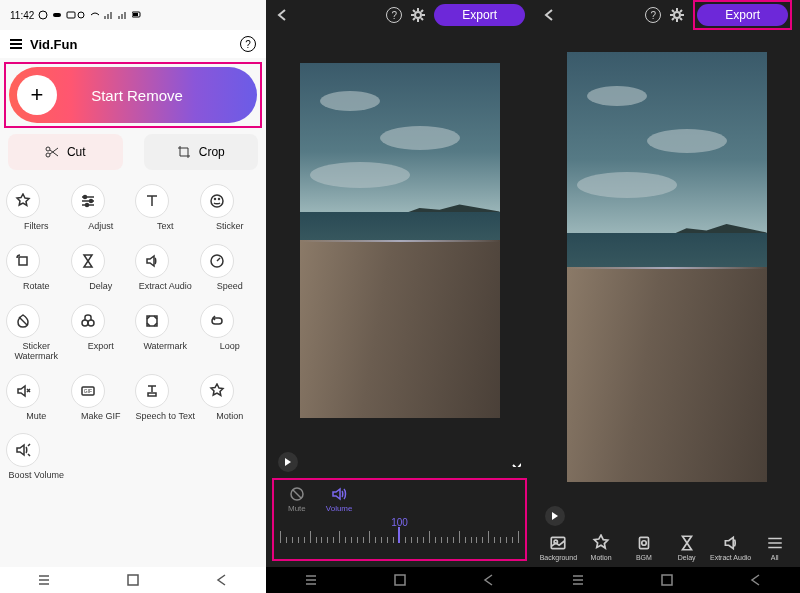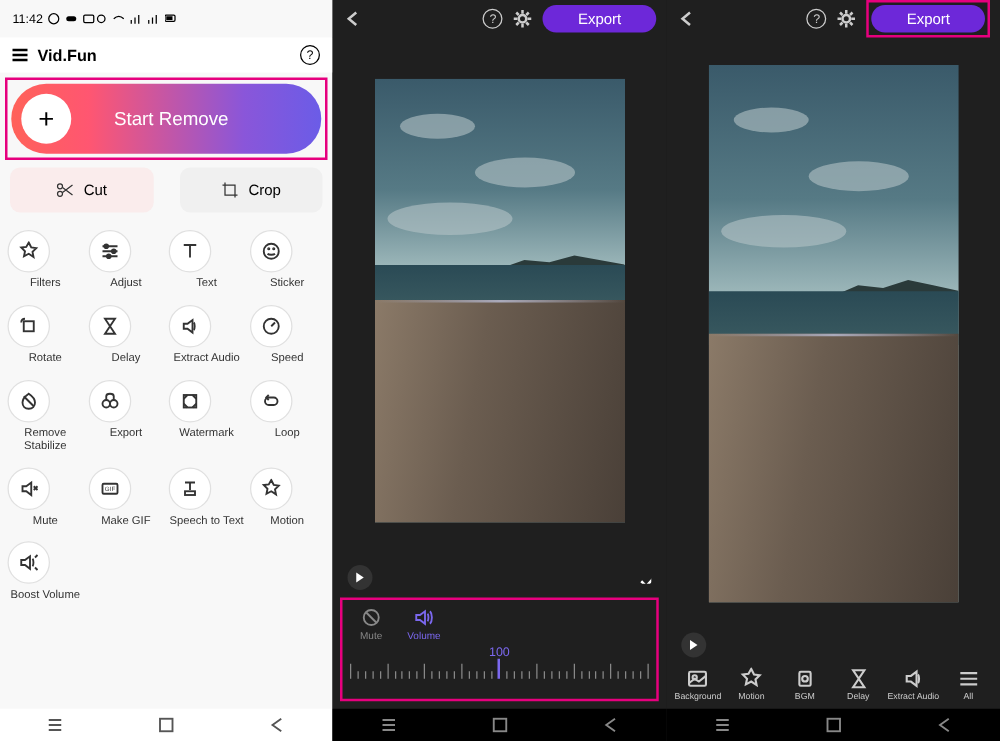--- a/index.html
+++ b/index.html
@@ -235,21 +235,21 @@
         </div>
         <div class="lb">Speed</div>
       </div>
       <div class="tool">
         <div class="ic">
           <svg viewBox="0 0 16 16">
             <path d="M8 2c3 2 5 4 5 7 0 3-2 5-5 5s-5-2-5-5c0-3 2-5 5-7z"></path>
             <path d="M4 4l8 8"></path>
           </svg>
         </div>
-        <div class="lb">Remove Stabilize</div>
+        <div class="lb">Sticker Watermark</div>
       </div>
       <div class="tool">
         <div class="ic">
           <svg viewBox="0 0 16 16">
             <circle cx="5" cy="10" r="3"></circle>
             <circle cx="11" cy="10" r="3"></circle>
             <path d="M5 7V4c0-1 1-2 3-2s3 1 3 2v3"></path>
           </svg>
         </div>
         <div class="lb">Export</div>

